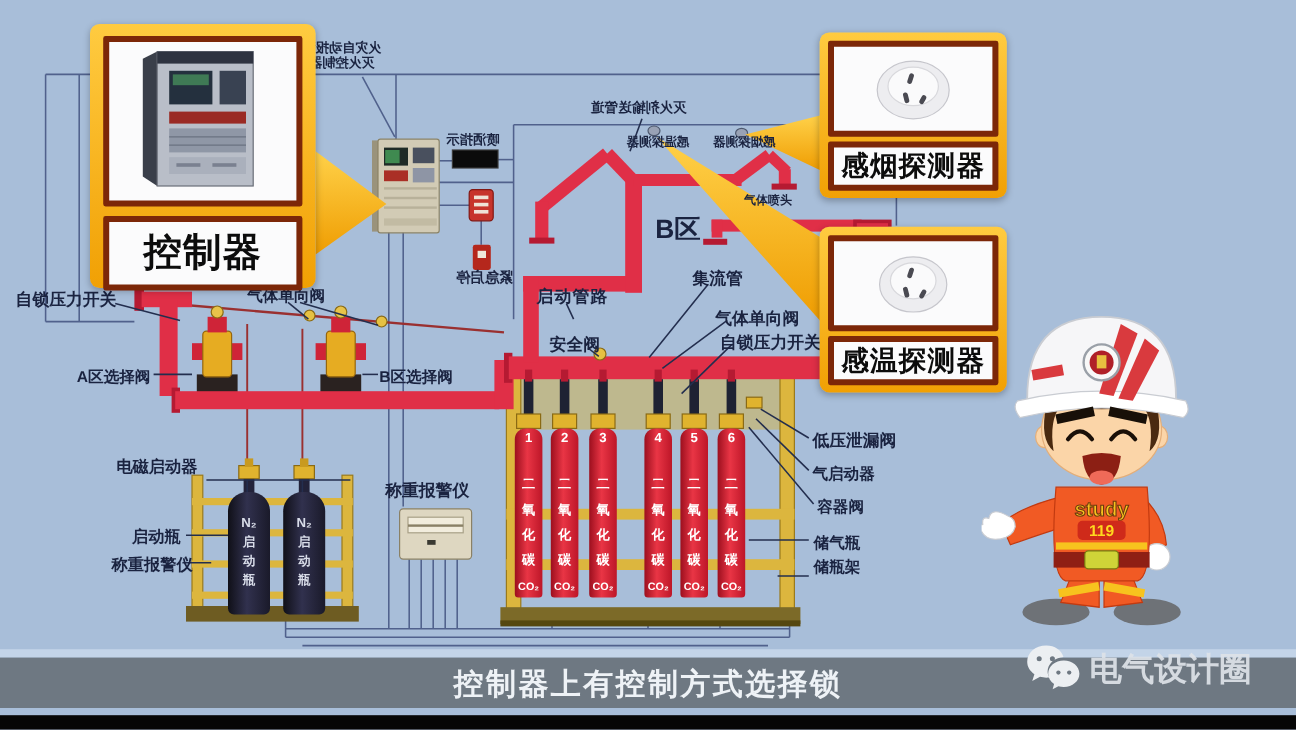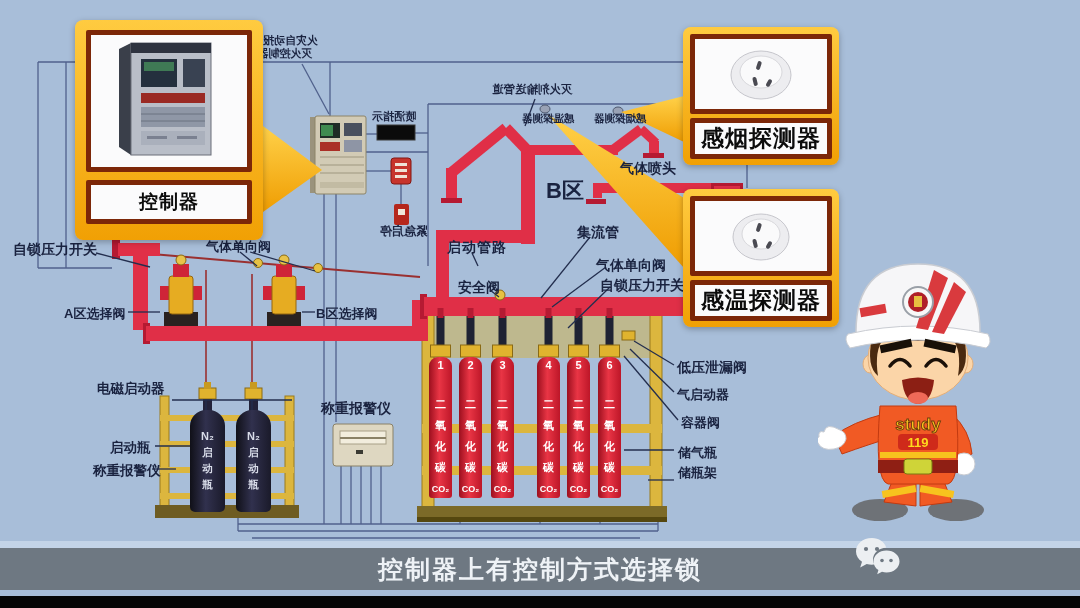--- a/index.html
+++ b/index.html
@@ -297,21 +297,21 @@
   </svg>
 
   <div class="lbl" style="left:252px;top:34px;font-size:11px;line-height:13px;text-align:center">
     <span class="mir"><span>火灾自动报警</span><br><span>灭火控制器</span></span>
   </div>
   <div class="lbl" style="left:372px;top:109px;font-size:11px"><span class="mir">喷洒指示</span></div>
   <div class="lbl" style="left:492px;top:82px;font-size:11.5px"><span class="mir">灭火剂输送管道</span></div>
   <div class="lbl" style="left:522px;top:112px;font-size:10.5px"><span class="mir">感温探测器</span></div>
   <div class="lbl" style="left:594px;top:112px;font-size:10.5px"><span class="mir">感烟探测器</span></div>
   <div class="lbl" style="left:380px;top:223px;font-size:12px"><span class="mir">紧急启停</span></div>
-  <div class="lbl" style="left:620px;top:160px;font-size:14px">气体喷头</div>
+  <div class="lbl" style="left:620px;top:160px;font-size:10px">气体喷头</div>
   <div class="lbl" style="left:546px;top:176px;font-size:22px">B区</div>
   <div class="lbl" style="left:13px;top:241px;font-size:14px">自锁压力开关</div>
   <div class="lbl" style="left:206px;top:238px;font-size:13px">气体单向阀</div>
   <div class="lbl" style="left:64px;top:305px;font-size:13px">A区选择阀</div>
   <div class="lbl" style="left:316px;top:305px;font-size:13px">B区选择阀</div>
   <div class="lbl" style="left:447px;top:239px;font-size:14px;letter-spacing:1px">启动管路</div>
   <div class="lbl" style="left:577px;top:224px;font-size:14px">集流管</div>
   <div class="lbl" style="left:596px;top:257px;font-size:14px">气体单向阀</div>
   <div class="lbl" style="left:600px;top:277px;font-size:14px">自锁压力开关</div>
   <div class="lbl" style="left:458px;top:279px;font-size:14px">安全阀</div>
@@ -336,21 +336,21 @@
         <rect x="92" y="24" width="22" height="28" fill="#394252"></rect>
         <rect x="50" y="58" width="64" height="10" fill="#9a2a24"></rect>
         <rect x="50" y="72" width="64" height="20" fill="#8f97a6"></rect>
         <line x1="50" y1="79" x2="114" y2="79" stroke="#6a7280"></line>
         <line x1="50" y1="86" x2="114" y2="86" stroke="#6a7280"></line>
         <rect x="50" y="96" width="64" height="14" fill="#aab0bc"></rect>
         <rect x="56" y="101" width="20" height="3" fill="#7a8090"></rect>
         <rect x="86" y="101" width="20" height="3" fill="#7a8090"></rect>
       </svg>
     </div>
-    <div class="cap" style="left:11px;top:160px;width:166px;height:44px;font-size:19px">控制器</div>
+    <div class="cap" style="left:11px;top:160px;width:166px;height:62px;font-size:32px">控制器</div>
   </div>
 
   <div class="callout" style="left:683px;top:27px;width:156px;height:138px">
     <div class="ph" style="left:7px;top:7px;width:142px;height:80px">
       <svg width="132" height="70" viewBox="0 0 132 70">
         <ellipse cx="66" cy="36" rx="30" ry="24" fill="#ededf0" stroke="#c6c6cc"></ellipse>
         <ellipse cx="66" cy="33" rx="21" ry="16" fill="#fafafb" stroke="#d8d8dc"></ellipse>
         <rect x="62" y="22" width="4" height="9" rx="2" fill="#4a4a52" transform="rotate(18 64 26)"></rect>
         <rect x="58" y="38" width="4" height="9" rx="2" fill="#4a4a52" transform="rotate(-14 60 42)"></rect>
         <rect x="72" y="40" width="4" height="8" rx="2" fill="#4a4a52" transform="rotate(30 74 44)"></rect>
@@ -428,15 +428,16 @@
 
   <div class="watermark">
     <svg width="46" height="44" viewBox="0 0 46 44">
       <path d="M18 2 C8.5 2 2 8.2 2 15.5 c0 4.2 2.3 7.8 6 10.3 l-1.8 5.6 6.5 -3.4 c1.7.4 3.5.7 5.3.7 .8 0 1.6 0 2.4 -.1 -.9 -1.5 -1.4 -3.2 -1.4 -5 0 -6.6 5.9 -11.7 13.2 -12.2 C30.6 6 24.9 2 18 2 Z" fill="#eceff2"></path>
       <circle cx="12" cy="13" r="2.1" fill="#6e7882"></circle>
       <circle cx="23" cy="13" r="2.1" fill="#6e7882"></circle>
       <path d="M32.5 14.5 c-7.2 0-13 4.9-13 11 0 3.5 1.9 6.6 4.9 8.6 l-1.2 4.2 4.8 -2.5 c1.4.4 2.9.6 4.5.6 7.2 0 13 -4.9 13 -11 s-5.8 -10.9 -13 -10.9 Z" fill="#eceff2"></path>
       <circle cx="28" cy="24.5" r="1.8" fill="#6e7882"></circle>
       <circle cx="37" cy="24.5" r="1.8" fill="#6e7882"></circle>
     </svg>
+    <span class="wm-text">电气设计圈</span>
   </div>
 
 </div>
 
 </body></html>

